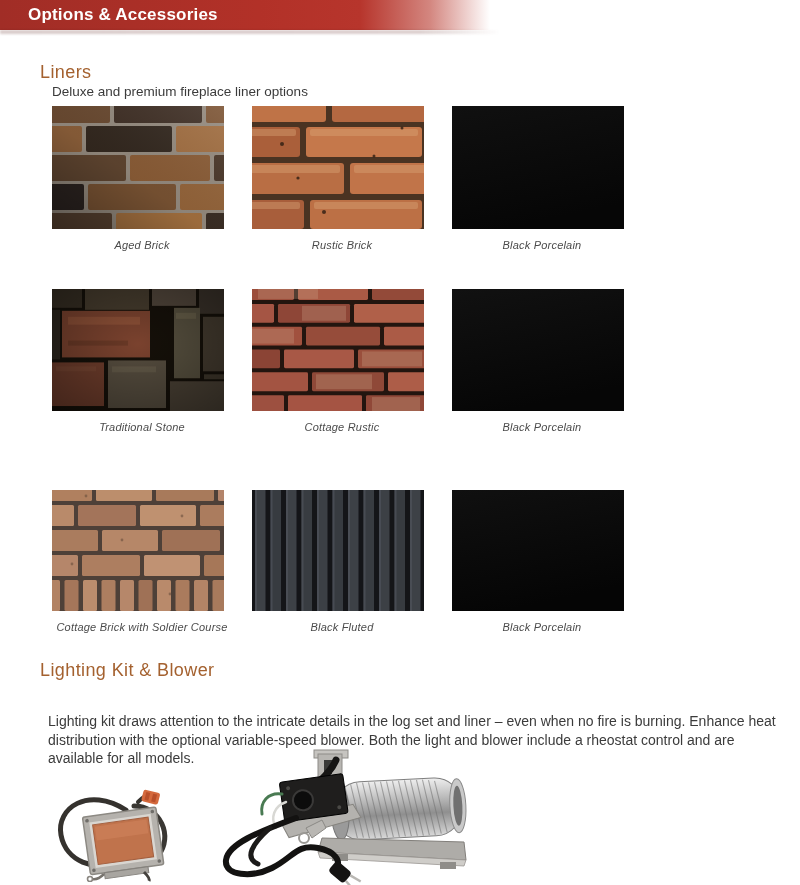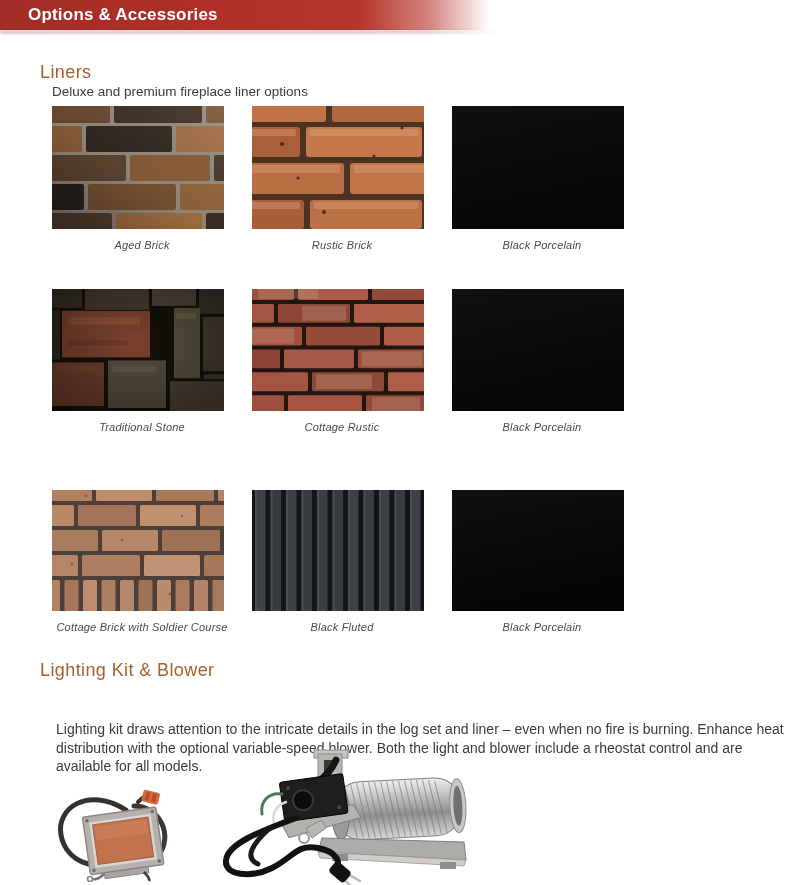--- a/index.html
+++ b/index.html
@@ -44,21 +44,21 @@
   .swatch{width:172px;overflow:hidden;}
   #group-0 .swatch{height:123px;}
   #group-1 .swatch{height:122px;}
   #group-2 .swatch{height:121px;}
   .swatch svg{display:block;width:100%;height:100%;}
   figcaption.swatch-caption{
     margin-top:10px;text-align:center;
     font-size:11px;font-style:italic;color:#4b4b4b;letter-spacing:0.2px;
   }
   .body-copy{
-    position:absolute;left:40px;top:704px;width:732px;margin:16px;
+    position:absolute;left:40px;top:704px;width:732px;margin:8px;
     color:#3b3b3b;font-size:14px;line-height:18.5px;
   }
   
   .photo{position:absolute;}
   #lighting-kit-photo{left:48px;top:780px;width:150px;height:102px;}
   #blower-photo{left:200px;top:748px;width:275px;height:137px;}
   .photo svg{display:block;width:100%;height:100%;}
 </style>
 </head>
 <body>

